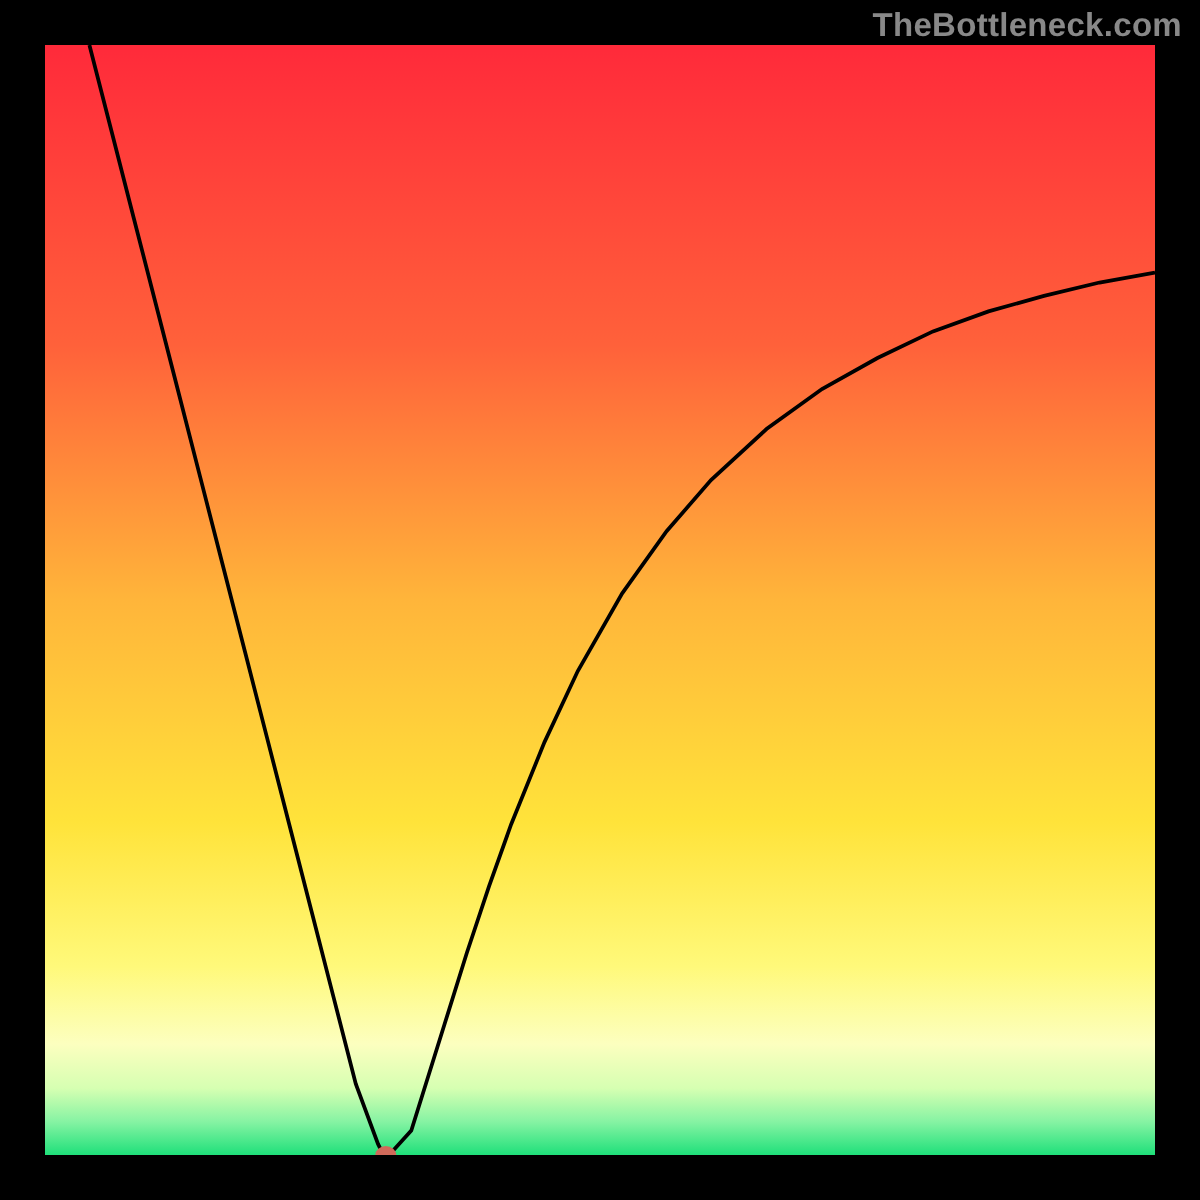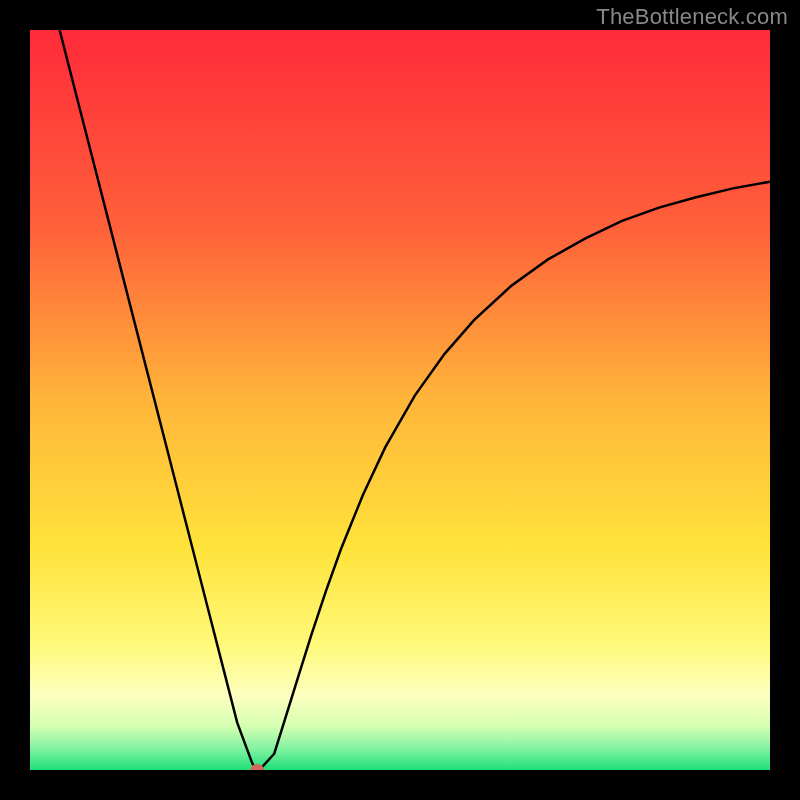--- a/index.html
+++ b/index.html
@@ -15,21 +15,21 @@
     position: relative;
     width: 800px;
     height: 800px;
   }
   .watermark {
     position: absolute;
     top: 4px;
     right: 12px;
     color: #888;
     font-size: 22px;
-    font-weight: 400;
+    font-weight: 700;
     letter-spacing: 0.2px;
     z-index: 5;
   }
   svg.chart {
     position: absolute;
     top: 0;
     left: 0;
     width: 800px;
     height: 800px;
     display: block;

